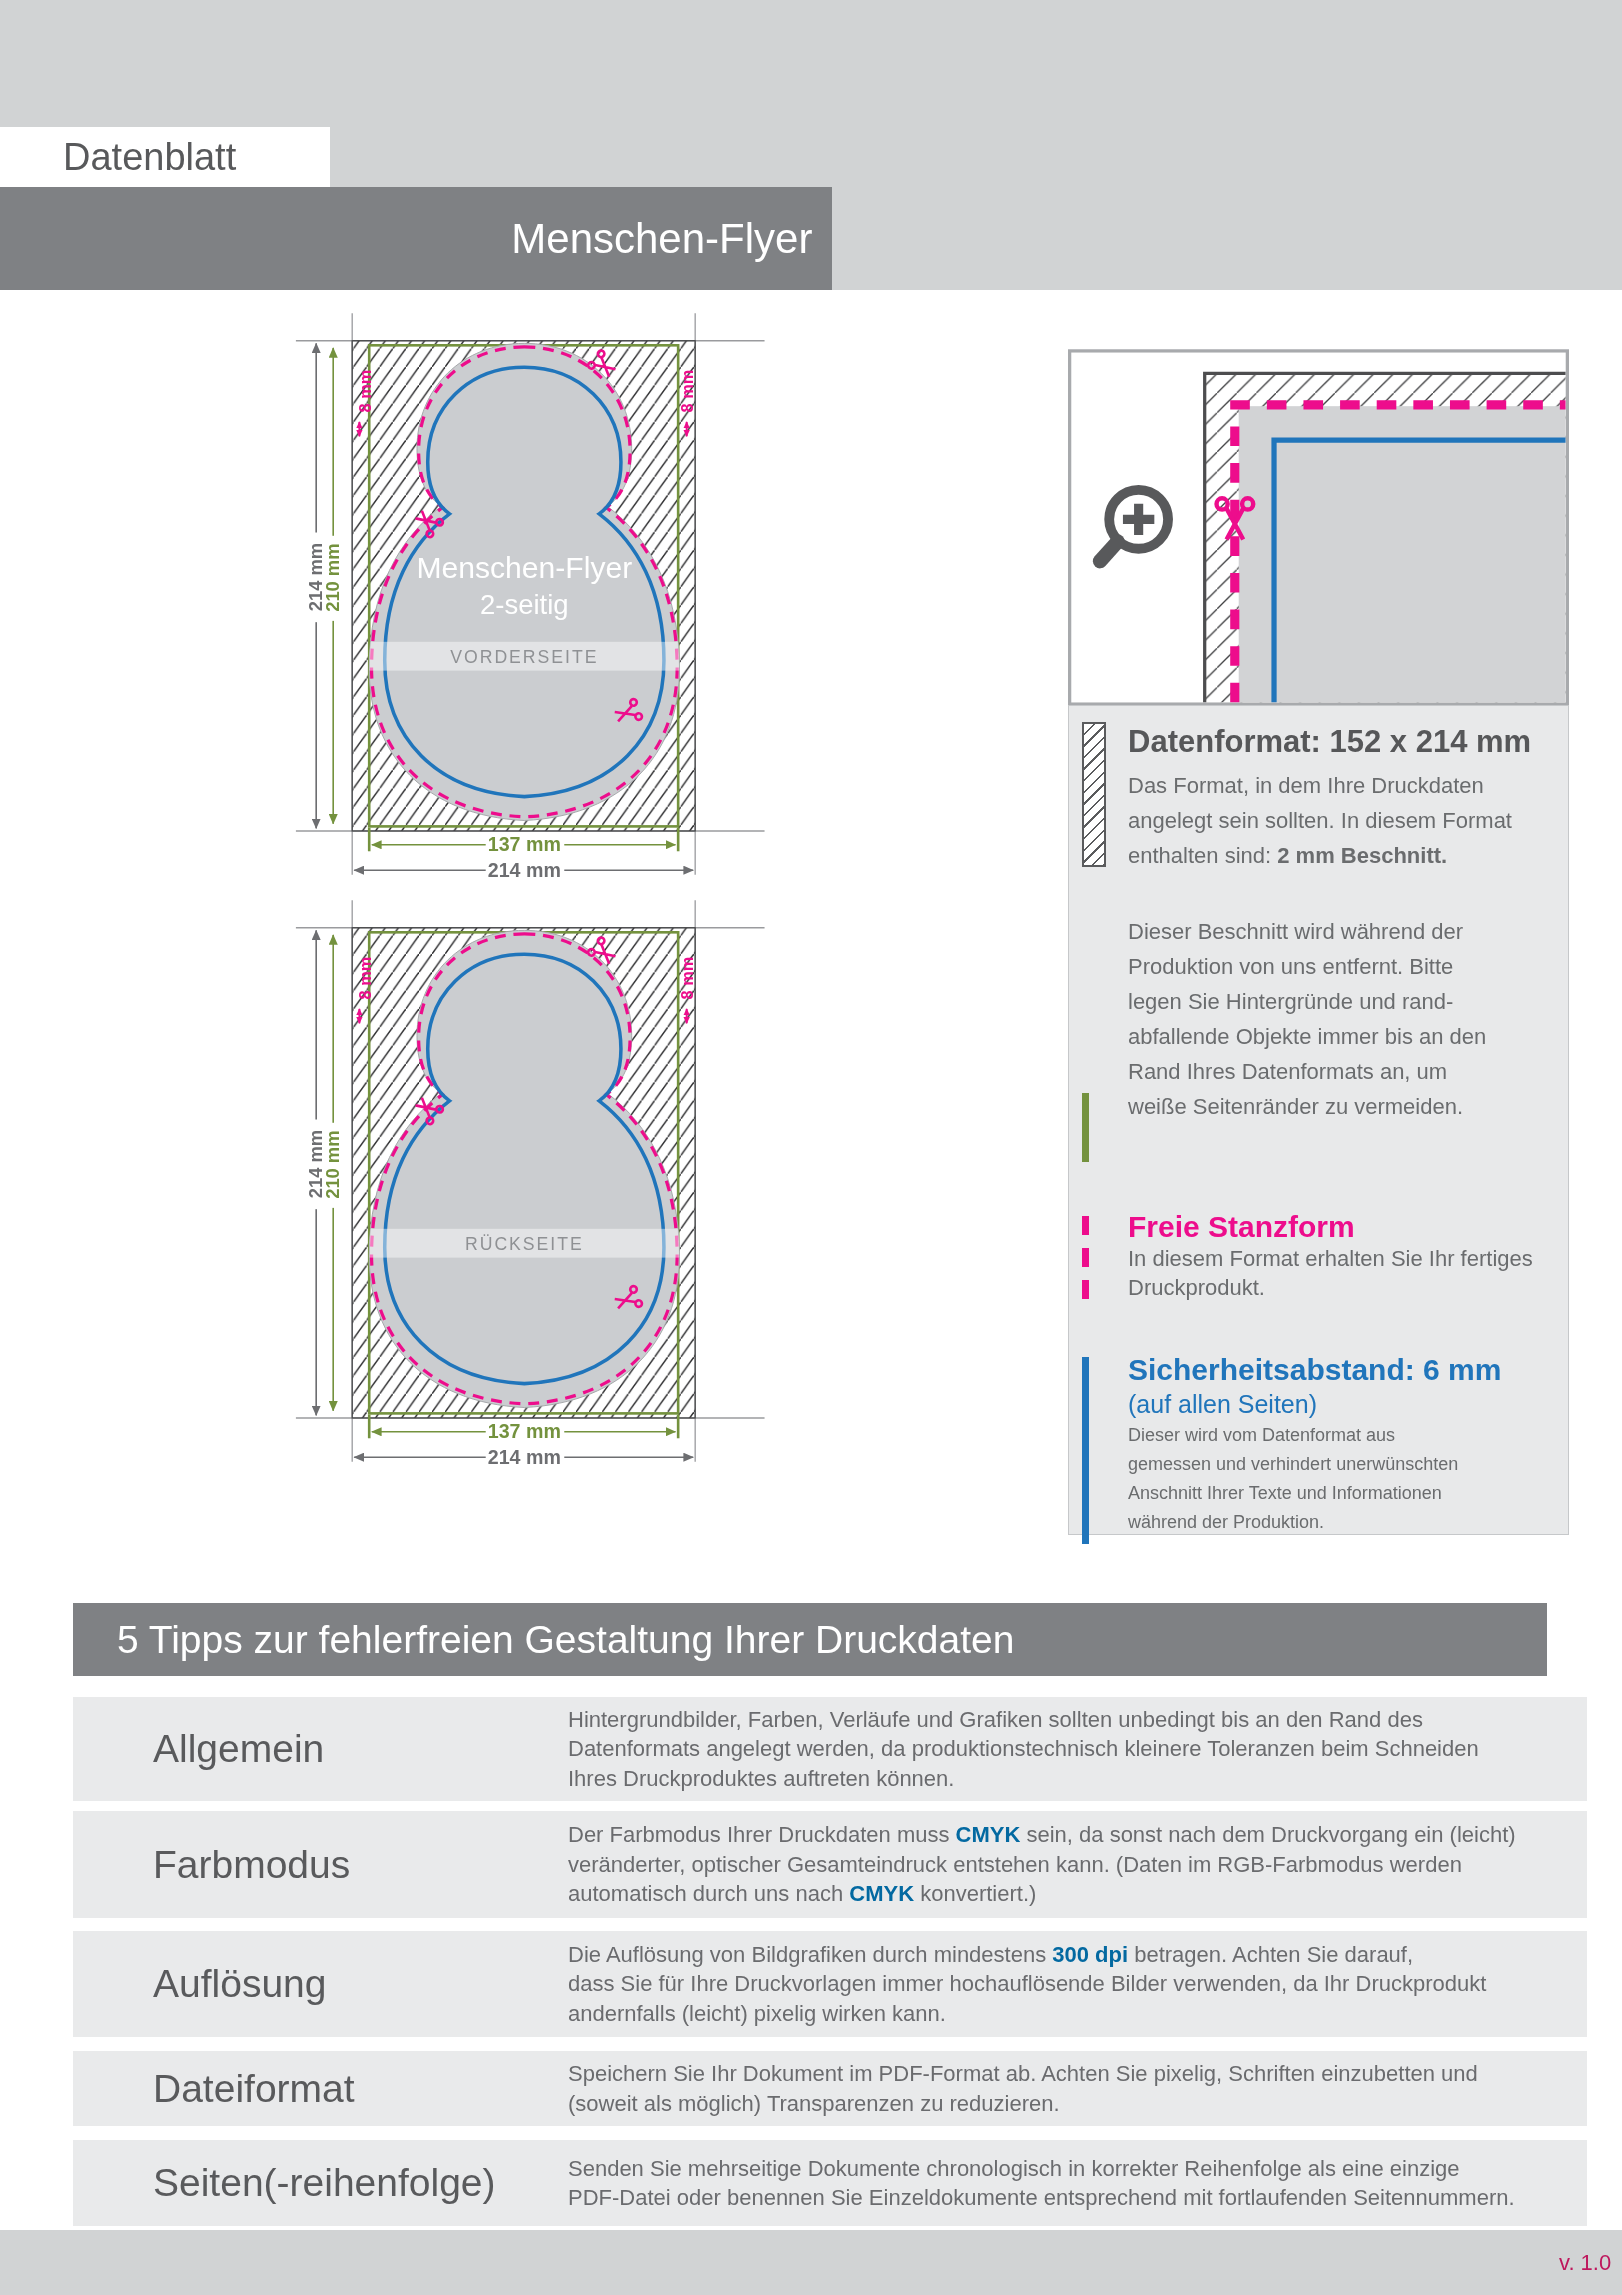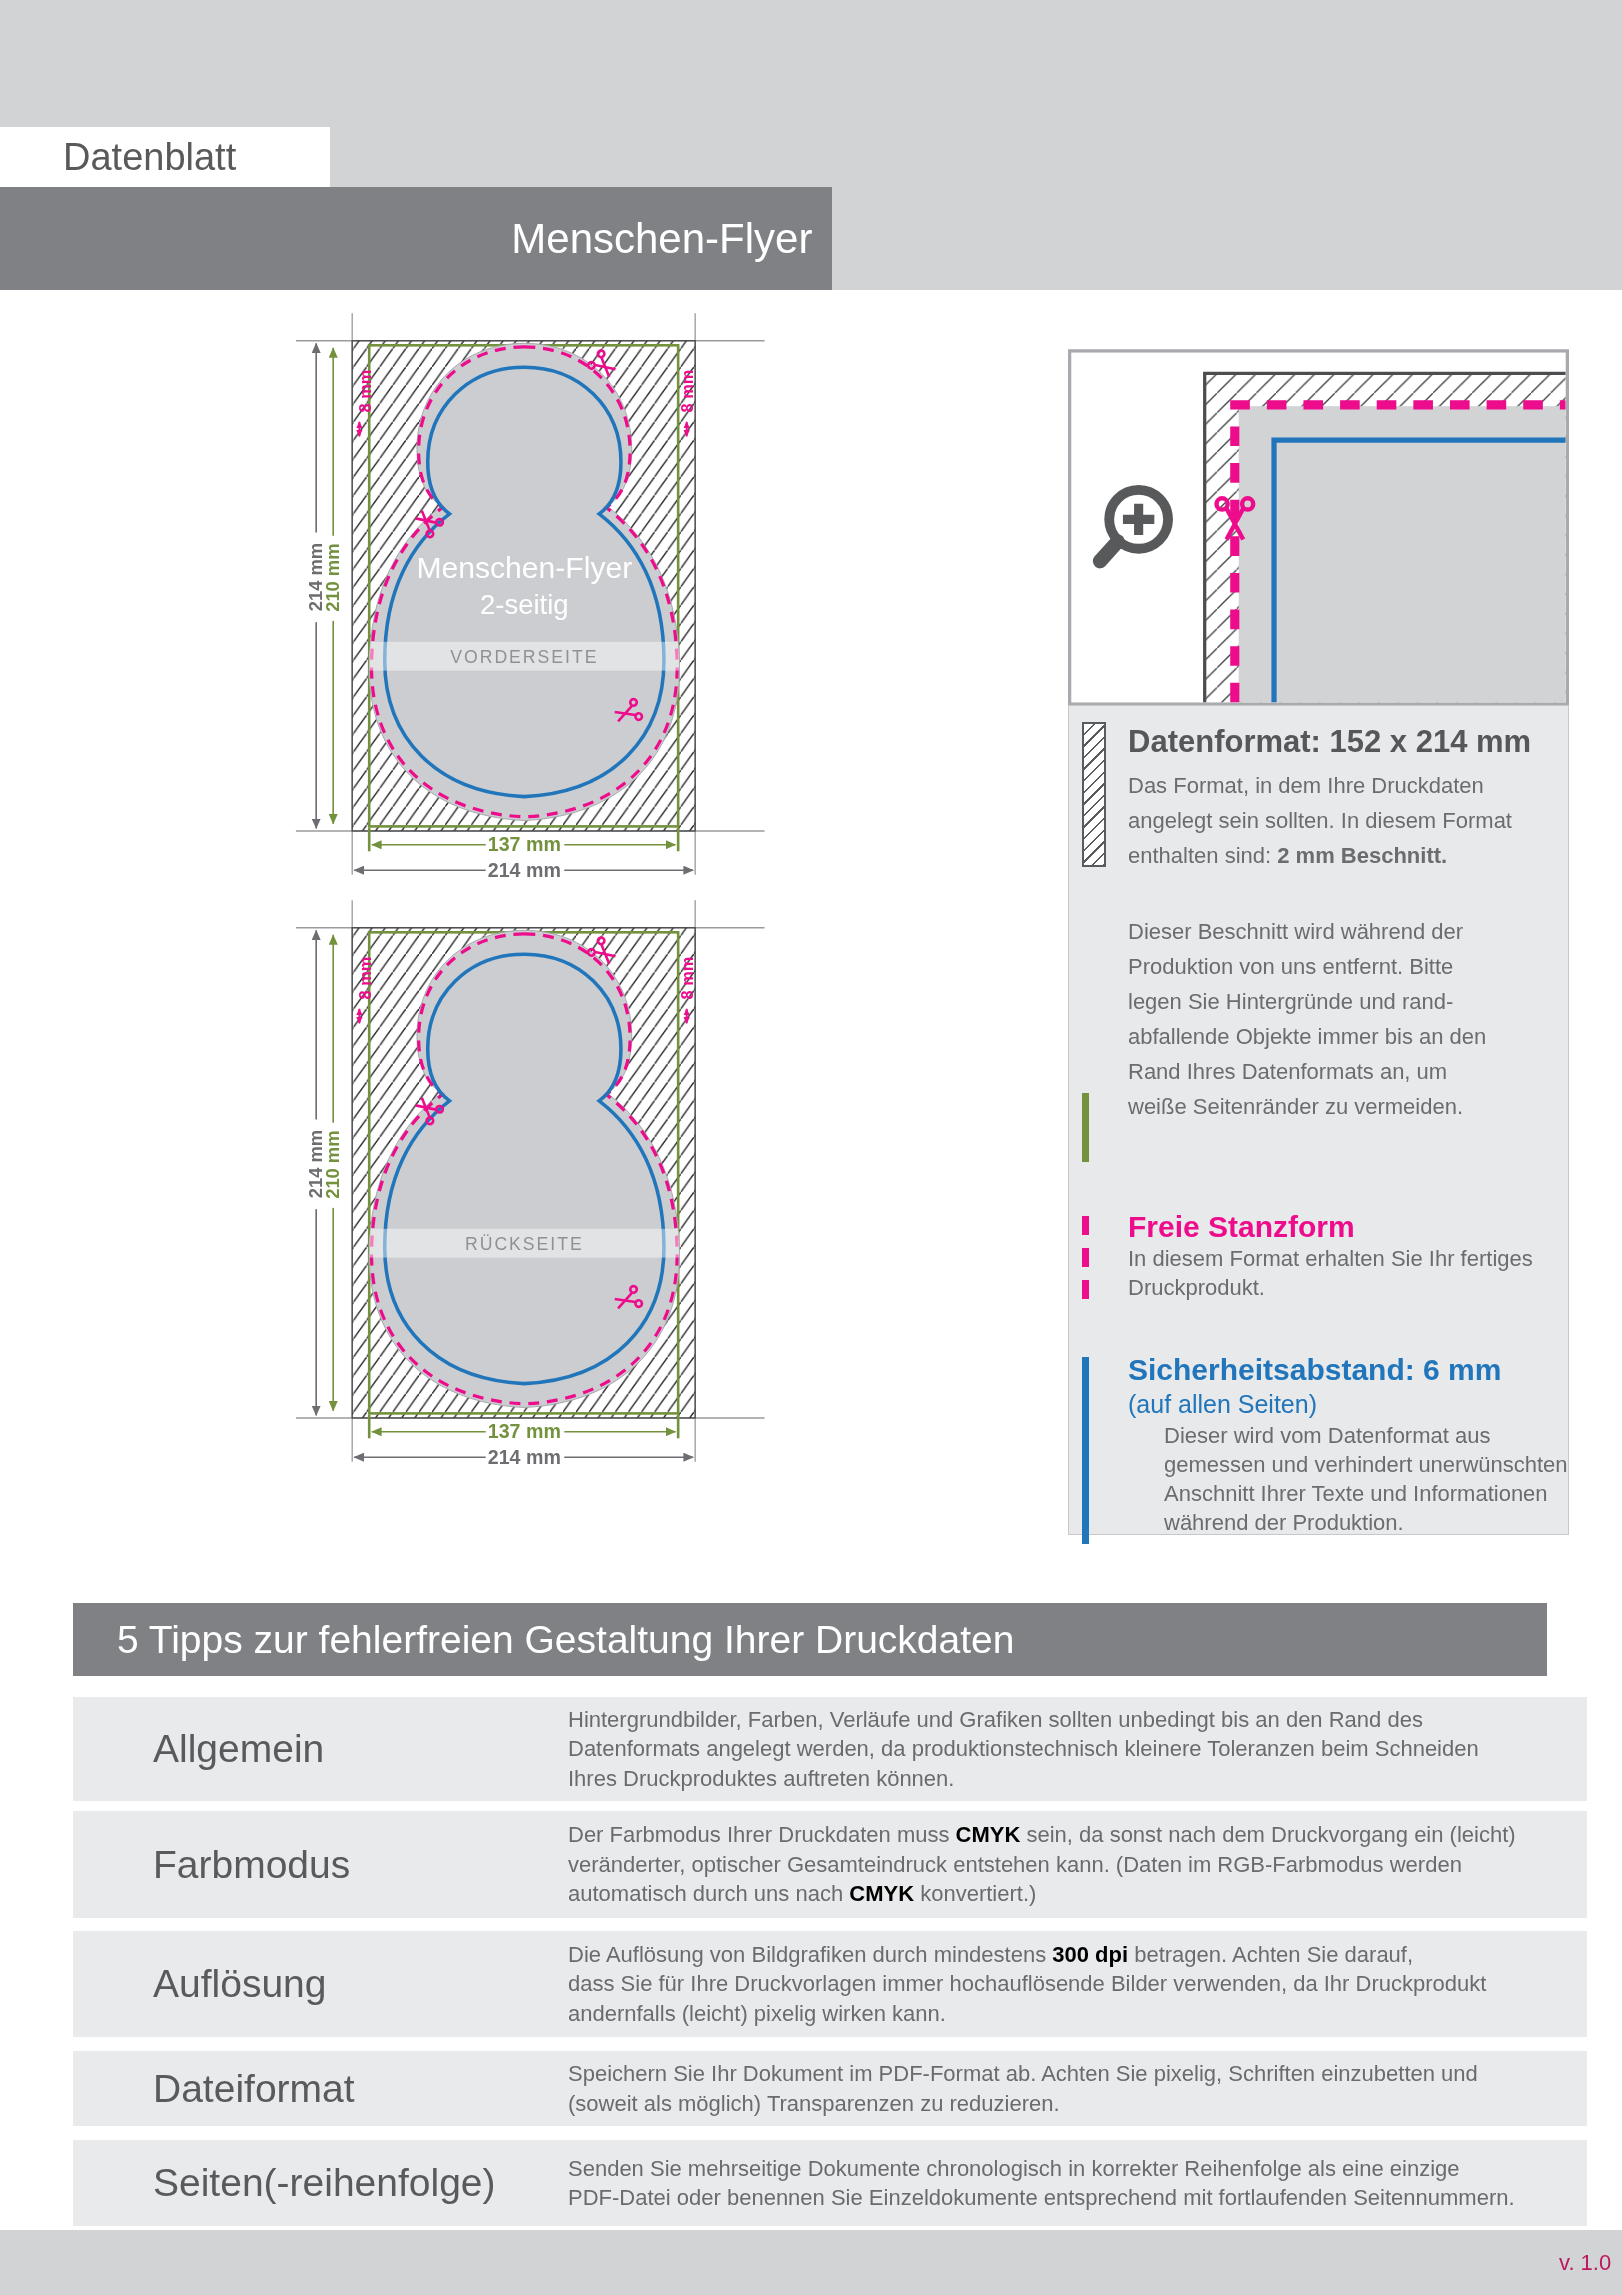--- a/index.html
+++ b/index.html
@@ -19,27 +19,27 @@
   .lg-p1{left:59px;top:62px;}
   .lg-p2{left:59px;top:208px;}
   .greenbar{left:13px;top:387px;width:7.2px;height:69px;background:#74923e;}
   .lg-green{left:59px;top:385px;font-size:30px;font-weight:bold;color:#74923e;line-height:37px;white-space:pre-line;}
   .magdash{left:13px;width:7.2px;height:19px;background:#ed0d8c;}
   .lg-mag-h{left:59px;top:504px;font-size:30px;font-weight:bold;color:#ed0d8c;}
   .lg-mag-b{left:59px;top:538px;font-size:22px;line-height:29.4px;color:#6a6c6e;white-space:pre-line;}
   .bluebar{left:13px;top:651px;width:7.2px;height:187px;background:#2075bb;}
   .lg-blue-h{left:59px;top:647px;font-size:30px;font-weight:bold;color:#2075bb;}
   .lg-blue-sub{left:59px;top:684px;font-size:25px;color:#2075bb;}
-  .lg-blue-b{left:59px;top:715px;font-size:22px;line-height:29px;color:#6a6c6e;white-space:pre-line;margin-left:36px;}
+  .lg-blue-b{left:59px;top:715px;font-size:18px;line-height:29px;color:#6a6c6e;white-space:pre-line;}
   
   .tipsbar{left:73px;top:1603px;width:1474px;height:73px;background:#7f8184;display:flex;align-items:center;padding-left:44px;box-sizing:border-box;font-size:39px;color:#ffffff;}
   .tiprow{left:73px;width:1474px;background:#e9eaeb;display:flex;align-items:center;padding-left:40px;}
   .tiplabel{width:455px;padding-left:40px;box-sizing:border-box;font-size:39px;color:#595a5c;flex:none;}
   .tiptext{font-size:22px;line-height:29.4px;color:#6a6b6e;}
-  .tiptext b{color:#000000;}
+  .tiptext b{color:#0369a1;}
   
   .footer{left:0;top:2230px;width:1623px;height:65px;background:#d1d3d4;display:flex;align-items:center;justify-content:flex-end;padding-right:11.8px;box-sizing:border-box;font-size:22px;color:#be185d;}
   svg{display:block;}
   svg text{font-family:"Liberation Sans",sans-serif;}
 </style>
 </head>
 <body>
 
 <div id="page">
 

